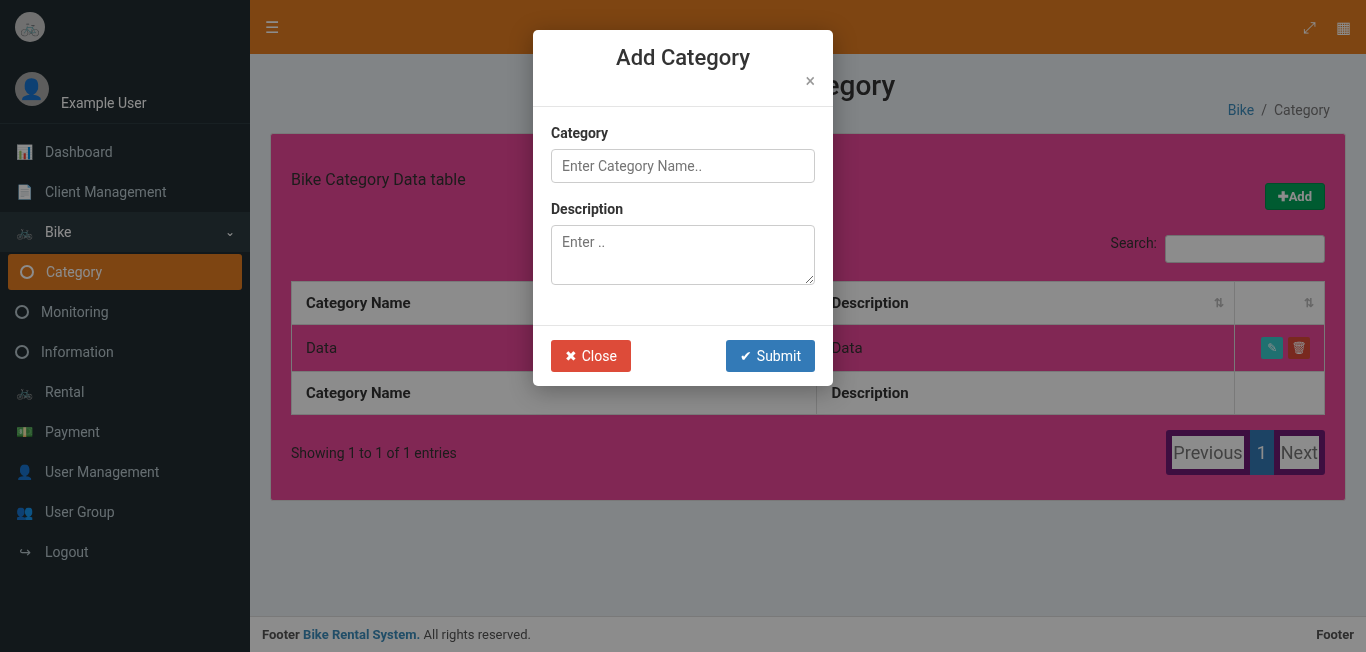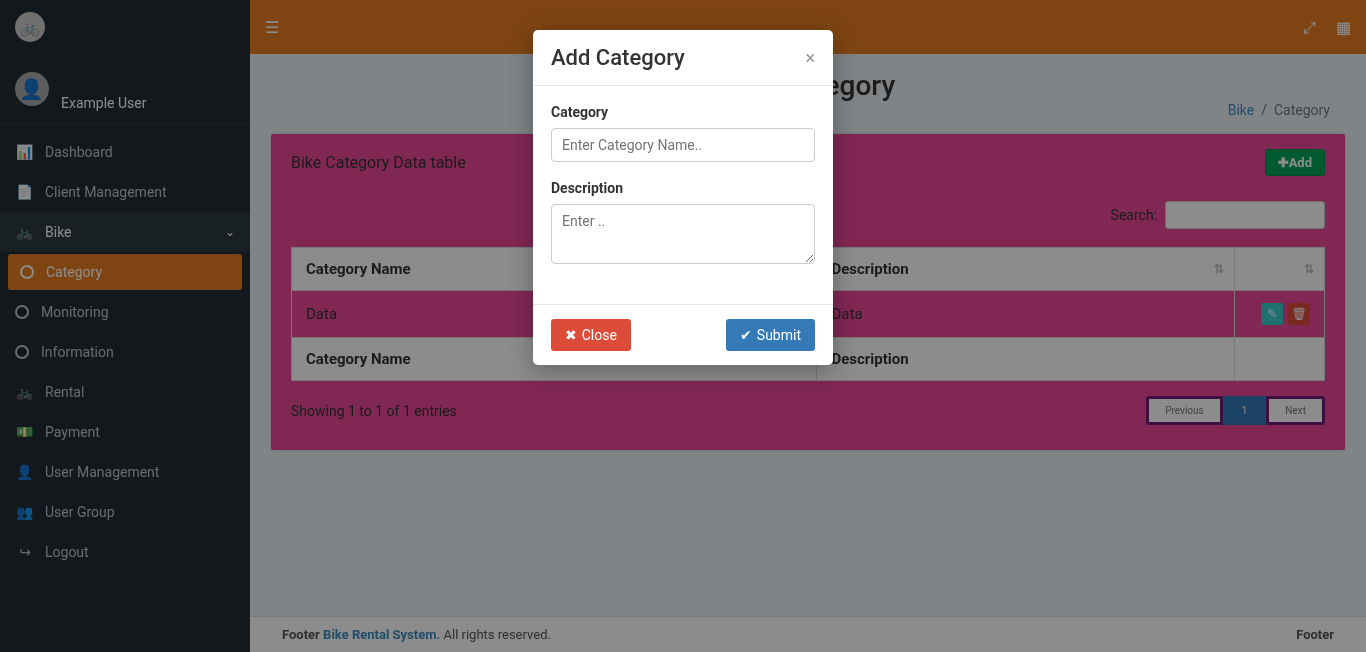--- a/index.html
+++ b/index.html
@@ -30,53 +30,53 @@
 
 
 .content { position: absolute; left: 250px; right: 0; top: 54px; bottom: 36px; overflow: auto; }
 .content-header { padding: 15px 36px; display: flex; align-items: center; flex-direction: column; }
 .page-title { font-size: 28px; color: #333; font-weight: 500; }
 .breadcrumb { margin-left: auto; font-size: 14px; color: #777; }
 .breadcrumb a { color: #3c8dbc; text-decoration: none; }
 
 .panel { margin: 0 20px 20px; background: #ec4899; border: 1px solid #ddd; border-radius: 3px; }
 .panel-header { padding: 15px 20px; display: flex; align-items: center; font-size: 16px; color: #333; }
-.btn-add { margin-left: auto; background: #00a65a; border: 1px solid #008d4c; color: #fff; padding: 5px 12px; border-radius: 3px; cursor: pointer; font-weight: bold; font-size: 13px; }
+.btn-add { margin-left: auto; background: #00a65a; border: 1px solid #008d4c; color: #fff; padding: 5px 12px; border-radius: 3px; cursor: pointer; font-weight: bold; font-size: 13px; margin-top: 34px; }
 .panel-body { padding: 0 20px 20px; }
 
-.search-row { display: flex; justify-content: flex-end; align-items: center; padding: 10px 0; font-size: 14px; color:#333; }
+.search-row { display: flex; justify-content: flex-end; padding: 10px 0; font-size: 14px; color:#333; }
 .search-row input { margin-left: 8px; padding: 5px 8px; border: 1px solid #ccc; border-radius: 3px; width: 160px; font-size:14px; }
 
 table.data { width: 100%; border-collapse: collapse; margin-top: 8px; }
 table.data th, table.data td { border: 1px solid #ddd; padding: 12px 14px; text-align: left; font-size: 15px; color:#333; }
 table.data th { background: #fff; font-weight: bold; position:relative; }
 .sort-icon { position:absolute; right:10px; top:50%; transform:translateY(-50%); color:#bbb; font-size:12px; }
 .action-cell { text-align: right !important; white-space: nowrap; }
 .icon-btn { display: inline-flex; width: 22px; height: 22px; align-items: center; justify-content: center; border-radius: 2px; cursor: pointer; color: #fff; font-size: 12px; margin-left:1px;}
 .icon-edit { background: #39cccc; }
 .icon-del { background: #dd4b39; }
 
 .table-footer { display: flex; align-items: center; padding: 15px 0 5px; font-size: 14px; color:#333;}
 .pagination { margin-left: auto; display: flex; }
-.page-btn { padding: 6px 16px; border: 3px solid #701a75; background: #fff; color: #777; cursor: pointer; font-size:10px;}
+.page-btn { padding: 6px 1px; border: 6px solid #701a75; background: #fff; color: #777; cursor: pointer; font-size:18px;}
 .page-btn.active { background: #337ab7; border-color: #337ab7; color: #fff; }
 .page-btn:first-child { border-radius: 3px 0 0 3px; }
 .page-btn:last-child { border-radius: 0 3px 3px 0; }
 
 
-.footer { position: absolute; left: 250px; right: 0; bottom: 0; height: 36px; background: #fff; border-top: 1px solid #ddd; display: flex; align-items: center; padding: 0 32px; font-size: 13px; color: #555; }
+.footer { position: absolute; left: 250px; right: 0; bottom: 0; height: 36px; background: #fff; border-top: 1px solid #ddd; display: flex; align-items: center; padding: 0 12px; font-size: 13px; color: #555; }
 .footer b a { color: #3c8dbc; text-decoration:none; }
 .footer-right { margin-left: auto; font-weight: bold; }
 
 
 .overlay { position: absolute; inset: 0; background: rgba(0,0,0,0.45); }
 
 
 .modal { position: absolute; top: 30px; left: 50%; transform: translateX(-50%); width: 300px; background: #fff; border-radius: 5px; box-shadow: 0 5px 25px rgba(0,0,0,0.3); }
-.modal-header { padding: 15px 18px; border-bottom: 1px solid #e5e5e5; display: flex; align-items: center; }
+.modal-header { padding: 15px 18px; border-bottom: 1px solid #e5e5e5; display: flex; align-items: center; flex-direction: column; }
 .modal-title { font-size: 22px; color: #333; font-weight: 500; }
 .modal-close { margin-left: auto; cursor: pointer; color: #999; font-size: 18px; background:none; border:none; }
 .modal-body { padding: 18px; }
 .form-group { margin-bottom: 18px; }
 .form-label { display: block; font-weight: bold; font-size: 14px; color: #333; margin-bottom: 8px; }
 .form-control { width: 100%; padding: 8px 10px; border: 1px solid #ccc; border-radius: 4px; font-size: 14px; color:#a16207;}
 textarea.form-control { resize: vertical; height: 60px; }
 .modal-footer { padding: 14px 18px; border-top: 1px solid #e5e5e5; display: flex; }
 .btn { padding: 8px 14px; border: none; border-radius: 3px; cursor: pointer; font-size: 14px; color:#fff; display:inline-flex; align-items:center; gap:5px;}
 .btn-danger { background: #dd4b39; }

